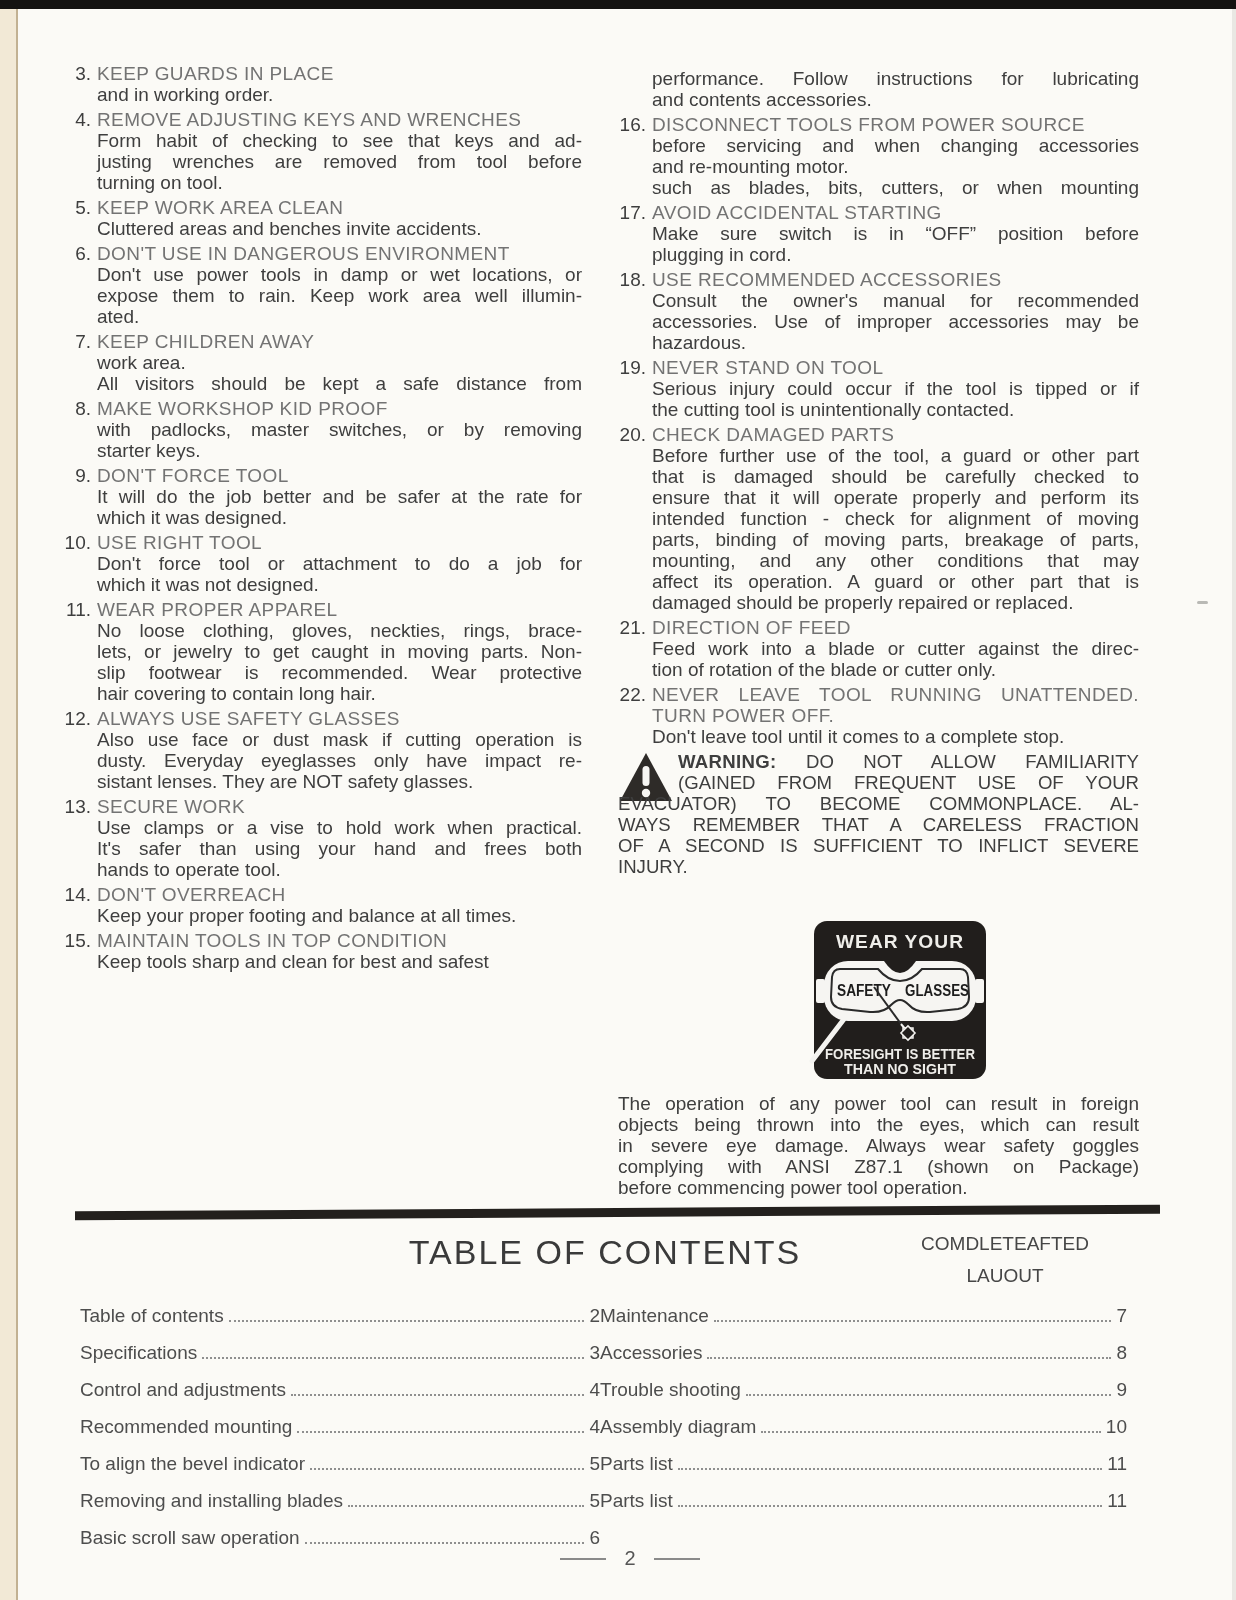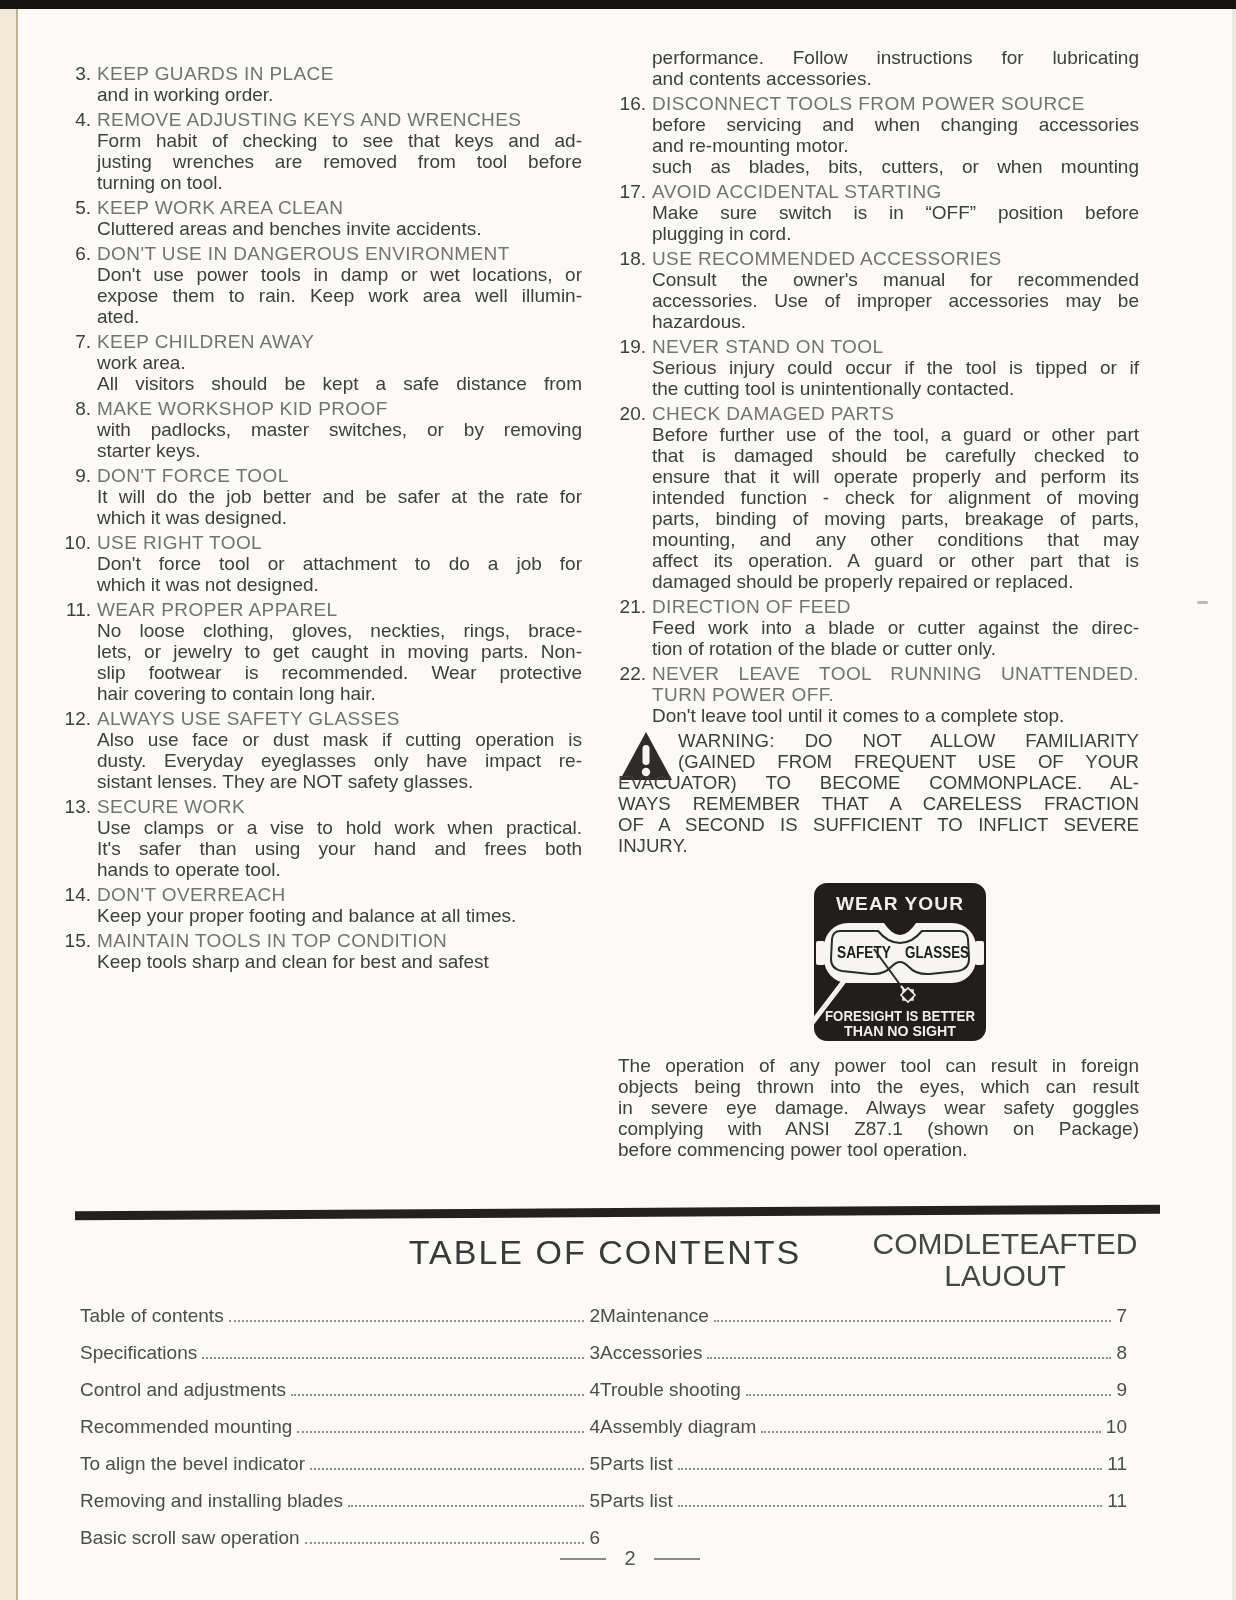--- a/index.html
+++ b/index.html
@@ -10,48 +10,48 @@
   }
   .topbar{position:absolute;left:0;top:0;width:1236px;height:9px;background:#141311;}
   .leftedge{position:absolute;left:0;top:9px;width:17px;height:1591px;background:#f2e9d6;}
   .leftedge-line{position:absolute;left:16px;top:9px;width:2px;height:1591px;background:#c2b192;}
   .rightedge{position:absolute;right:0;top:9px;width:4px;height:1591px;background:#e9e8e3;}
   .artifact-dash{position:absolute;left:1197px;top:601px;width:11px;height:3px;background:#b9b9b5;border-radius:2px;}
 
   
   .col{position:absolute;font-size:19px;line-height:21px;}
   .col-left{left:63px;top:63px;width:519px;}
-  .col-right{left:618px;top:47px;width:521px;}
+  .col-right{left:618px;top:68px;width:521px;}
   .ln{min-height:21px;}
   .j{text-align:justify;text-align-last:justify;}
   .rule{display:flex;margin-bottom:4px;}
   .num{flex:none;width:28px;text-align:right;margin-right:6px;}
   .rcontent{flex:1 1 auto;min-width:0;}
   .rhead .ln{letter-spacing:.4px;color:#737373;}
 
   
   .warn{margin-top:4px;font-size:18.6px;}
   .warn-tri{float:left;width:60px;height:40px;}
   .warn-tri svg{display:block;width:56px;height:54px;overflow:visible;}
-  .wlabel{font-weight:normal;letter-spacing:.3px;}
+  .wlabel{font-weight:bold;letter-spacing:.3px;}
 
   
-  .badge{width:136px;height:158px;margin:27px 0 0 196px;}
+  .badge{width:136px;height:158px;margin:44px 0 0 196px;}
   .badge svg{display:block;overflow:visible;}
   .badge text{font-family:"Liberation Sans",sans-serif;font-weight:bold;}
   .bt-top{font-size:19px;fill:#efeeea;letter-spacing:1px;}
   .bt-lens{font-size:16px;fill:#1c1c1c;}
   .bt-bottom{font-size:15px;fill:#efeeea;}
 
   .eye-para{margin-top:14px;}
 
   
   .toc-rule{position:absolute;left:75px;top:1208px;width:1085px;height:9px;background:#23201d;transform:rotate(-0.35deg);}
   .toc-title{position:absolute;left:340px;top:1233px;width:530px;text-align:center;font-size:34px;letter-spacing:2px;color:#3a3a3a;}
-  .toc-note{position:absolute;left:870px;top:1228px;width:270px;text-align:center;font-size:30px;line-height:32px;color:#464646;}
+  .toc-note{position:absolute;left:870px;top:1228px;width:270px;text-align:center;font-size:19px;line-height:32px;color:#464646;}
   .toc-col{position:absolute;top:1290px;}
   .toc-left{left:80px;width:520px;}
   .toc-right{left:600px;width:527px;}
   .toc-row{display:flex;align-items:flex-end;height:37px;font-size:19px;color:#4d4d4d;}
   .toc-label{white-space:nowrap;}
   .toc-dots{flex:1 1 auto;margin:0 5px 5px;border-bottom:2px dotted #8f8f8f;height:12px;}
   .toc-page{white-space:nowrap;}
 
   
   .footer{position:absolute;left:0;top:1547px;width:1236px;display:flex;justify-content:center;align-items:center;gap:18px;font-size:20px;color:#555;transform:translateX(12px);}

